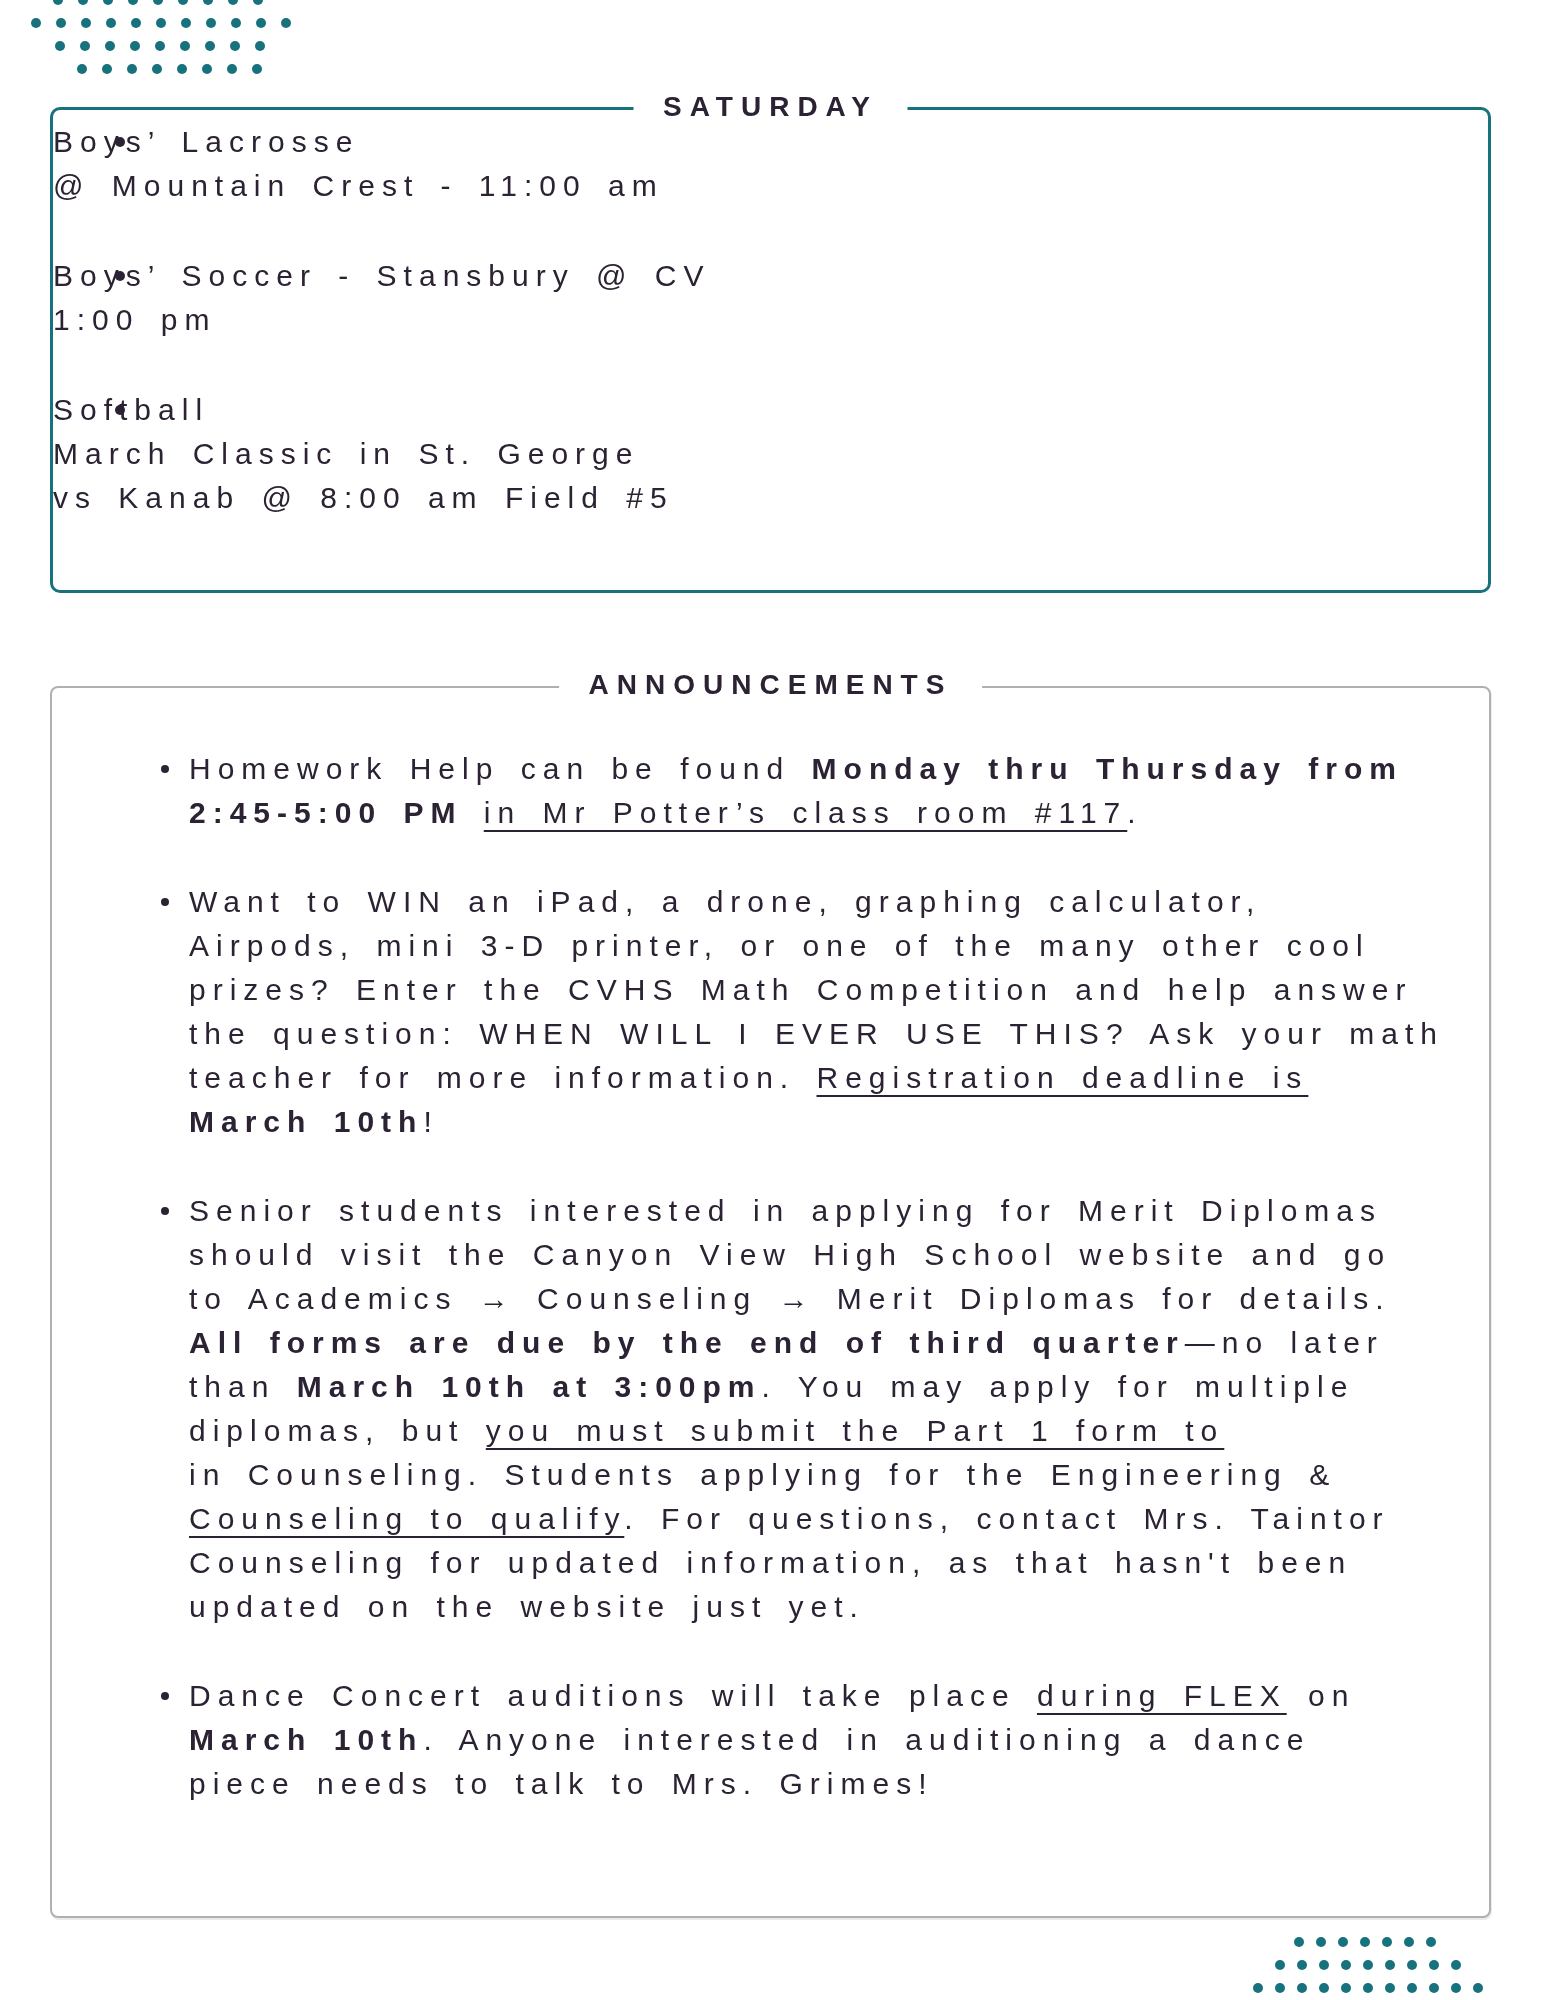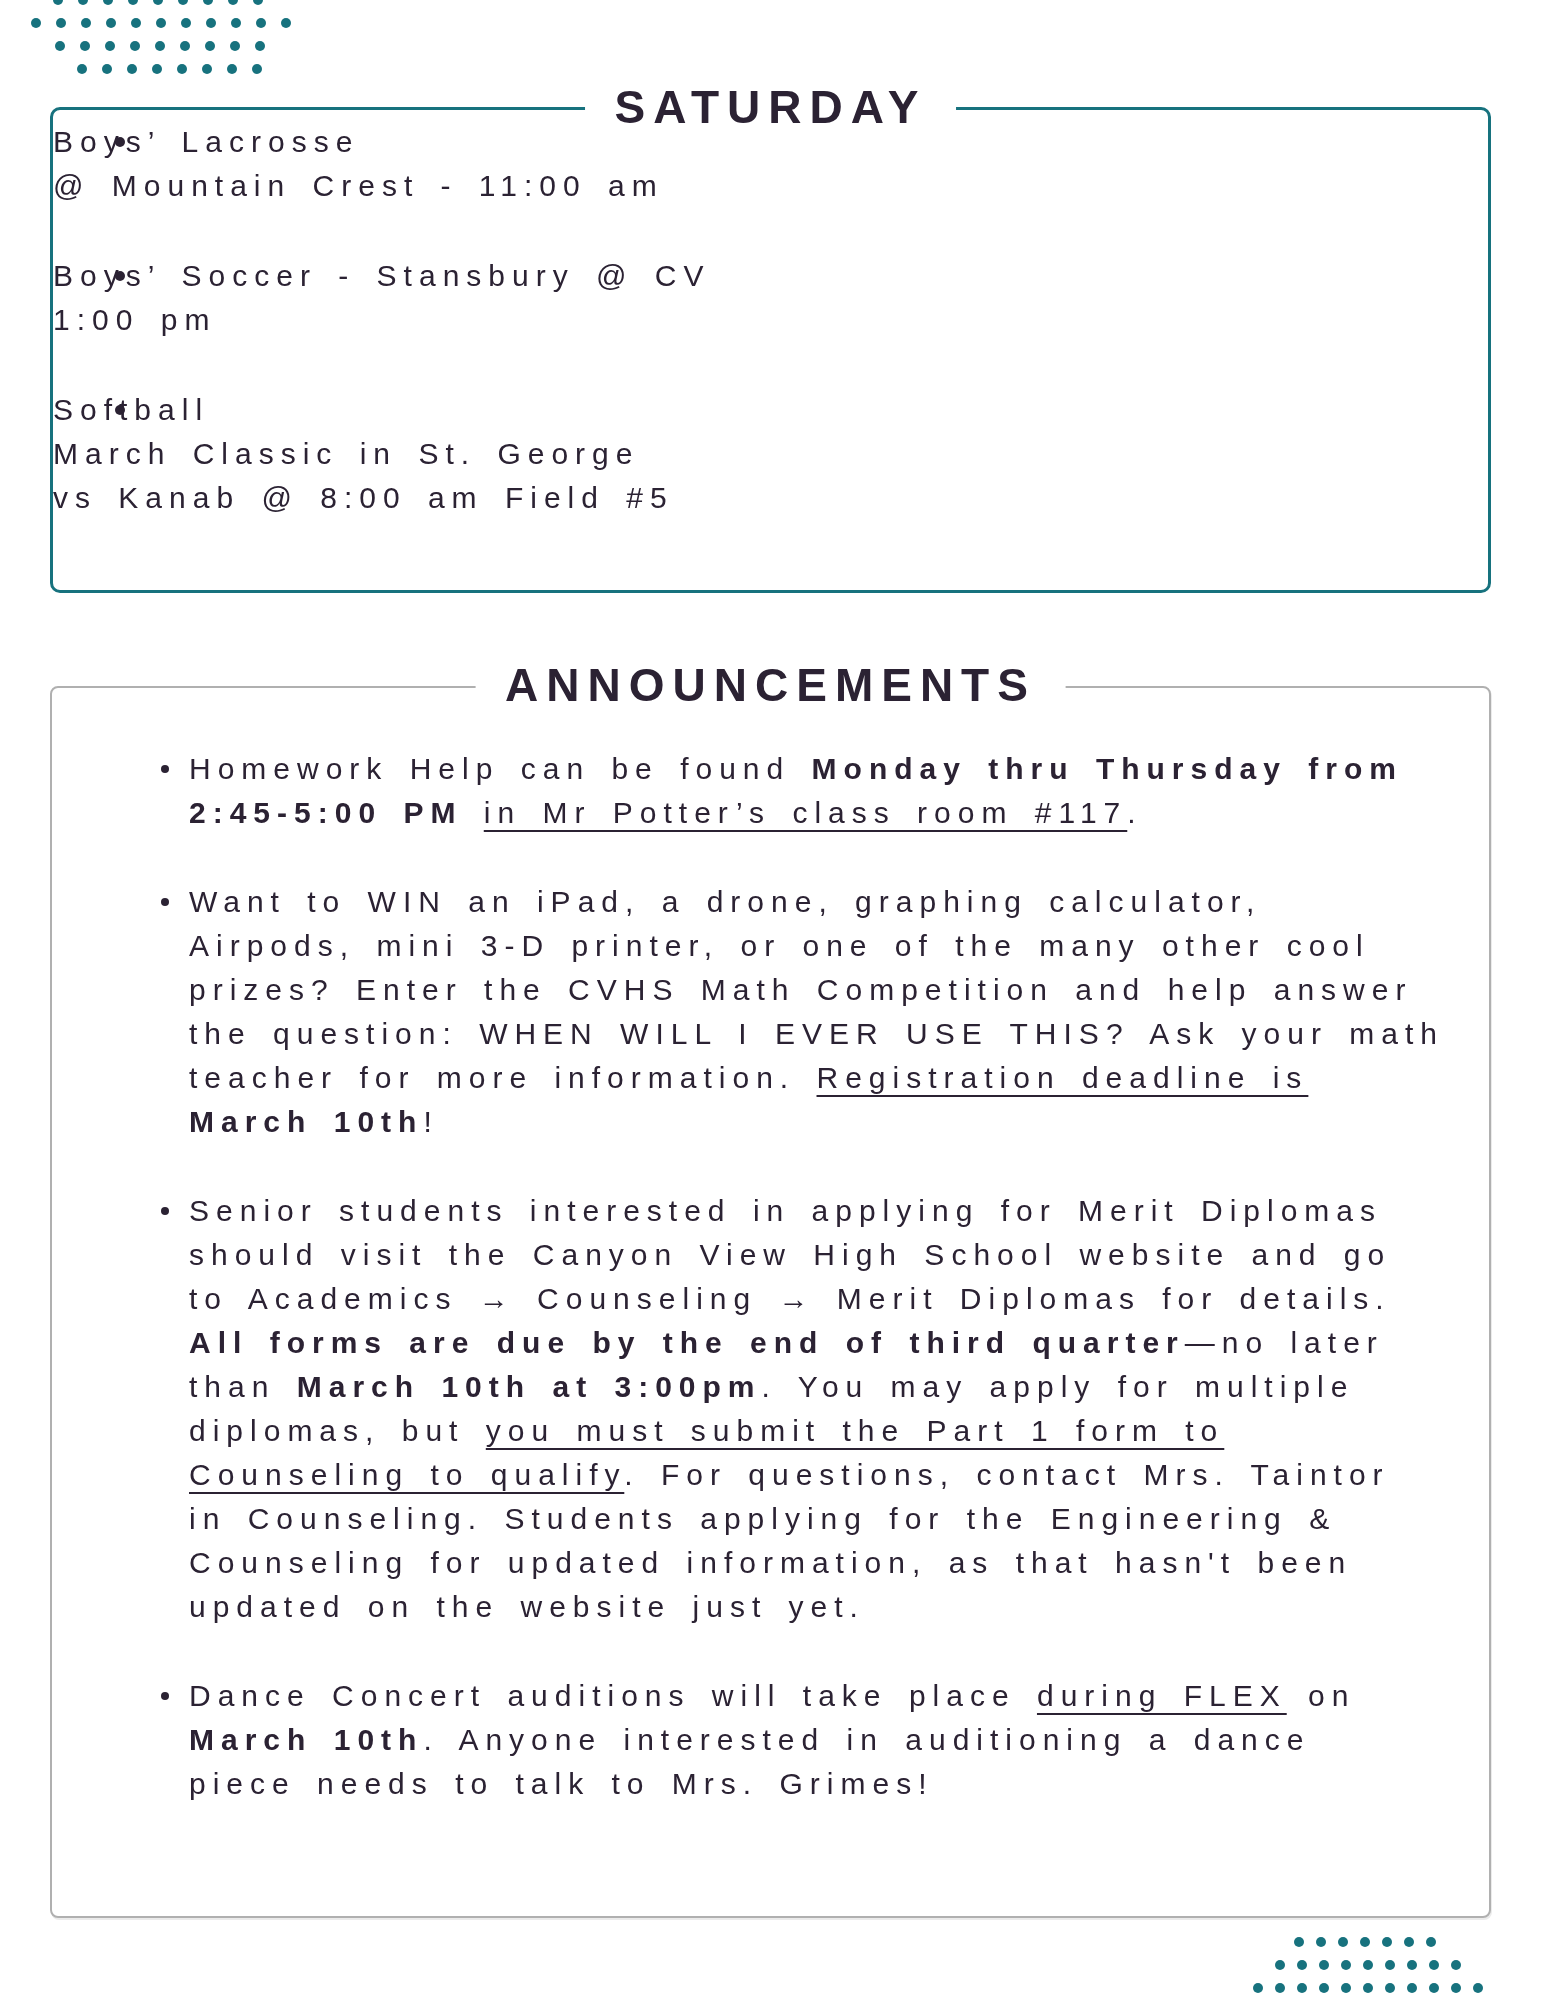--- a/index.html
+++ b/index.html
@@ -25,21 +25,21 @@
   .dots-bottom .dot-row{gap:12px;justify-content:flex-end;margin-bottom:13px;}
   .dot-row:last-child{margin-bottom:0;}
   .dot{width:10px;height:10px;border-radius:50%;background:var(--teal);flex:0 0 auto;}
   
   .box{position:absolute;left:50px;width:1441px;background:var(--bg);box-sizing:border-box;}
   .box-teal{top:107px;height:486px;border:3px solid var(--teal);border-radius:10px;}
   .box-gray{top:686px;height:1232px;border:2px solid var(--gray);border-radius:8px;box-shadow:1px 2px 0 rgba(0,0,0,0.08);}
   .legend{
     position:absolute;top:-26px;left:50%;transform:translateX(-50%);
     margin:0;background:var(--bg);padding:0 30px;
-    font-size:46px;font-weight:800;letter-spacing:8px;line-height:46px;
+    font-size:28px;font-weight:800;letter-spacing:8px;line-height:46px;
     white-space:nowrap;color:var(--ink);
   }
   
   .events{padding-top:10px;}
   .event{position:relative;margin-bottom:46px;}
   .event:last-child{margin-bottom:0;}
   .event .bullet{
     position:absolute;left:62px;top:17px;
     width:10px;height:10px;border-radius:50%;background:var(--ink);
   }
@@ -157,22 +157,22 @@
           <div class="line"><span class="b ">March 10th</span><span>!</span></div>
         </li>
         <li class="ann-item">
           <span class="bullet"></span>
           <div class="line"><span>Senior students interested in applying for Merit Diplomas</span></div>
           <div class="line"><span>should visit the Canyon View High School website and go</span></div>
           <div class="line"><span>to Academics → Counseling → Merit Diplomas for details.</span></div>
           <div class="line"><span class="b ">All forms are due by the end of third quarter</span><span>—no later</span></div>
           <div class="line"><span>than </span><span class="b ">March 10th at 3:00pm</span><span>. You may apply for multiple</span></div>
           <div class="line"><span>diplomas, but </span><span class="u">you must submit the Part 1 form to</span></div>
+          <div class="line"><span>in Counseling. Students applying for the Engineering &amp;</span></div>
           <div class="line"><span class="u">Counseling to qualify</span><span>. For questions, contact Mrs. Taintor</span></div>
-          <div class="line"><span>in Counseling. Students applying for the Engineering &amp;</span></div>
           <div class="line"><span>Counseling for updated information, as that hasn't been</span></div>
           <div class="line"><span>updated on the website just yet.</span></div>
         </li>
         <li class="ann-item">
           <span class="bullet"></span>
           <div class="line"><span>Dance Concert auditions will take place </span><span class="u">during FLEX</span><span> on</span></div>
           <div class="line"><span class="b ">March 10th</span><span>. Anyone interested in auditioning a dance</span></div>
           <div class="line"><span>piece needs to talk to Mrs. Grimes!</span></div>
         </li>
       </ul>

